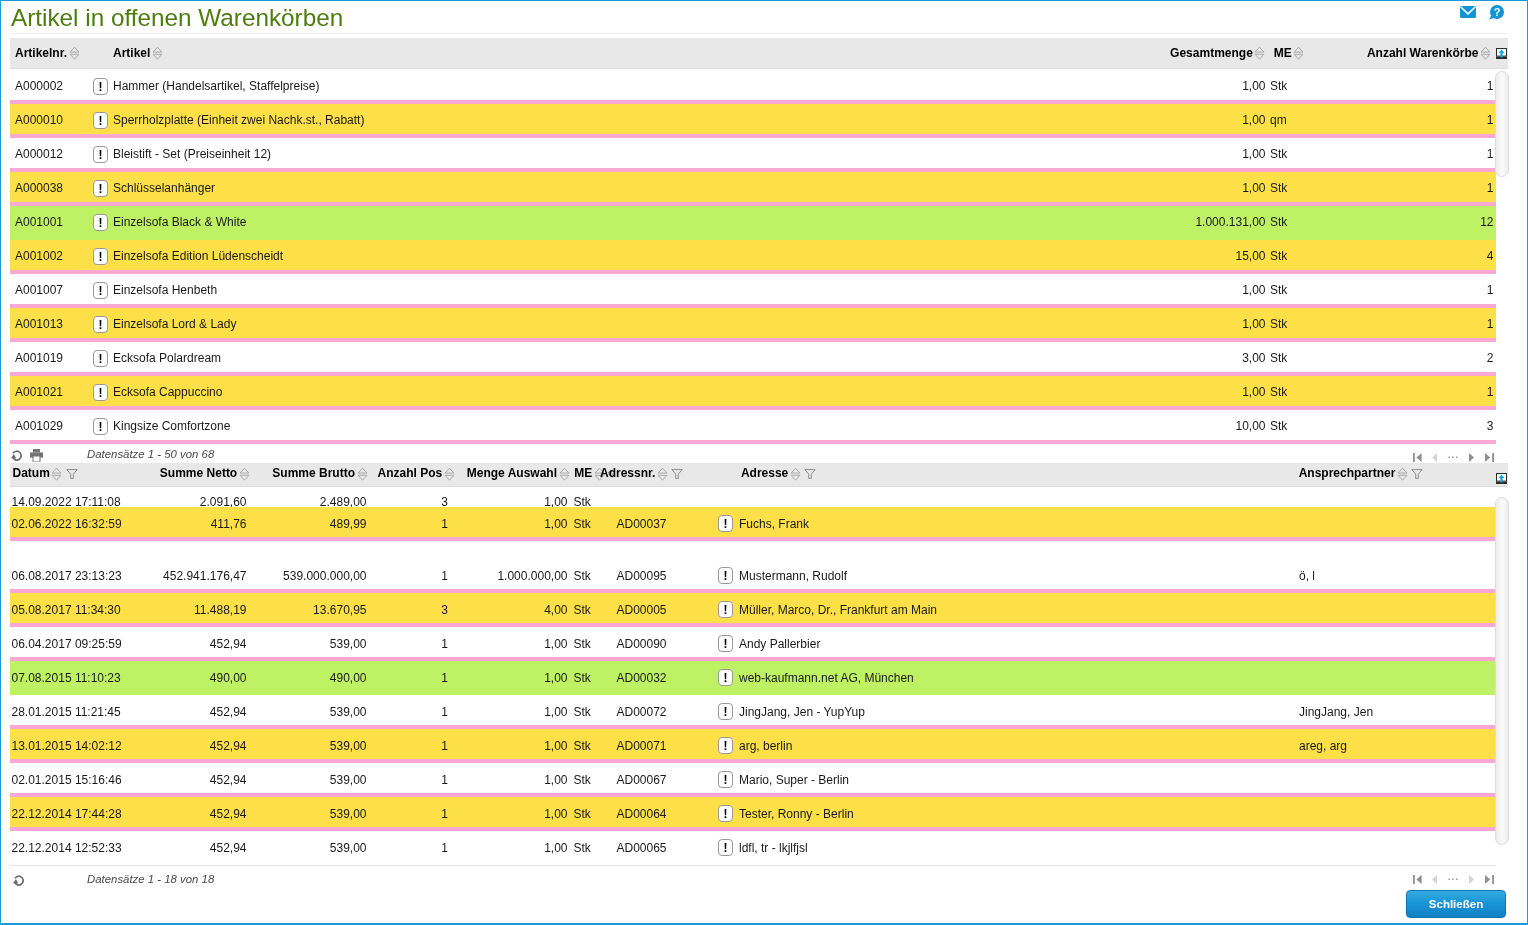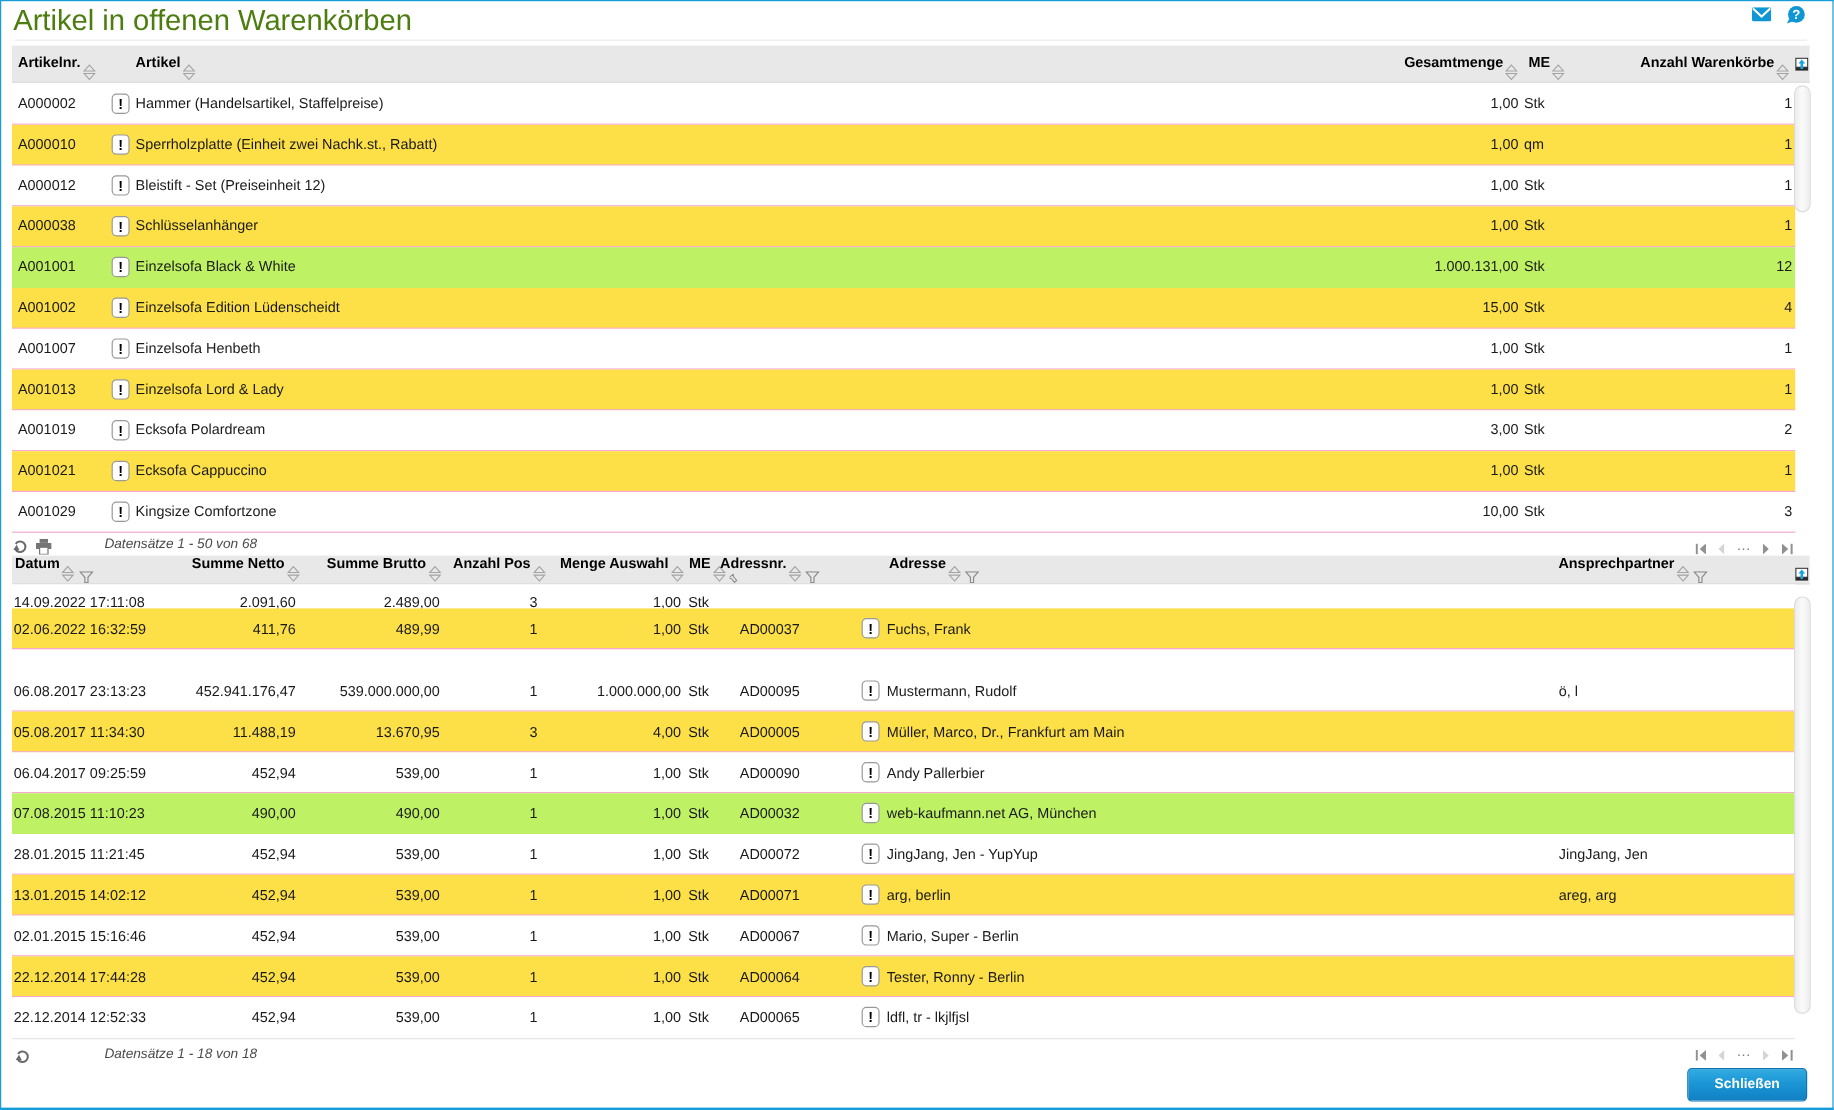--- a/index.html
+++ b/index.html
@@ -5,30 +5,30 @@
 <style>
 *{margin:0;padding:0;box-sizing:border-box}
 html,body{width:1528px;height:925px}
 body{position:relative;background:#fff;font-family:"Liberation Sans",sans-serif;overflow:hidden;color:#1a1a1a}
 .abs{position:absolute}
 #frame{position:absolute;left:0;top:0;width:1528px;height:925px;border:1px solid #189cd9;border-bottom:none;pointer-events:none;z-index:50}
 #botborder{position:absolute;left:0;top:922.5px;width:1528px;height:2.5px;background:#189cd9;z-index:50}
 #title{position:absolute;left:11px;top:4px;font-size:24.3px;line-height:28px;color:#4d7c0f;white-space:nowrap}
 #titleline{position:absolute;left:12px;top:33px;width:1494px;height:1px;background:#ececec}
 .hdr{position:absolute;left:10px;width:1498px;background:#e8e8e8;border-bottom:1px solid #dcdcdc;font-size:12px;font-weight:bold;color:#000}
-.hdr .hc{position:absolute;top:0;height:100%;white-space:nowrap;display:flex;align-items:flex-end}
+.hdr .hc{position:absolute;top:0;height:100%;white-space:nowrap;display:flex;align-items:center}
 .hc .si{margin-left:1.5px}
 .hc .fi{margin-left:3.5px}
 .hc svg{flex:0 0 auto}
 .row{position:absolute;left:10px;width:1486px;font-size:12px;white-space:nowrap}
 .row span{position:absolute;white-space:nowrap}
 .odd{background:#fff}
 .even{background:#fde047}
 .hl{background:#bef264}
-.rowline{border-bottom:1px solid #f9a8d4}
+.rowline{border-bottom:4px solid #f9a8d4}
 .ric{position:absolute;width:15px;height:17px;background:#fff;border:1px solid #999;border-radius:4px;text-align:center;line-height:16px;font-weight:bold;font-size:12px;color:#000}
 .sb{position:absolute;left:1495px;width:14px;border:1px solid #dcdcdc;background:linear-gradient(90deg,#ededed,#fafafa 50%,#ededed);border-radius:7px;z-index:5}
 .pagtxt{position:absolute;font-style:italic;color:#4a4a4a;font-size:11.4px}
 .pgi{position:absolute}
 #btn{position:absolute;left:1406px;top:890px;width:100px;height:28px;background:linear-gradient(180deg,#33abe2 0%,#1b96d5 45%,#1080c4 100%);border:1px solid #1177b3;border-radius:4px;color:#fff;font-weight:bold;font-size:11.5px;text-align:center;line-height:26px}
 </style>
 </head>
 <body>
 <div id="frame"></div>
 <div id="botborder"></div>

